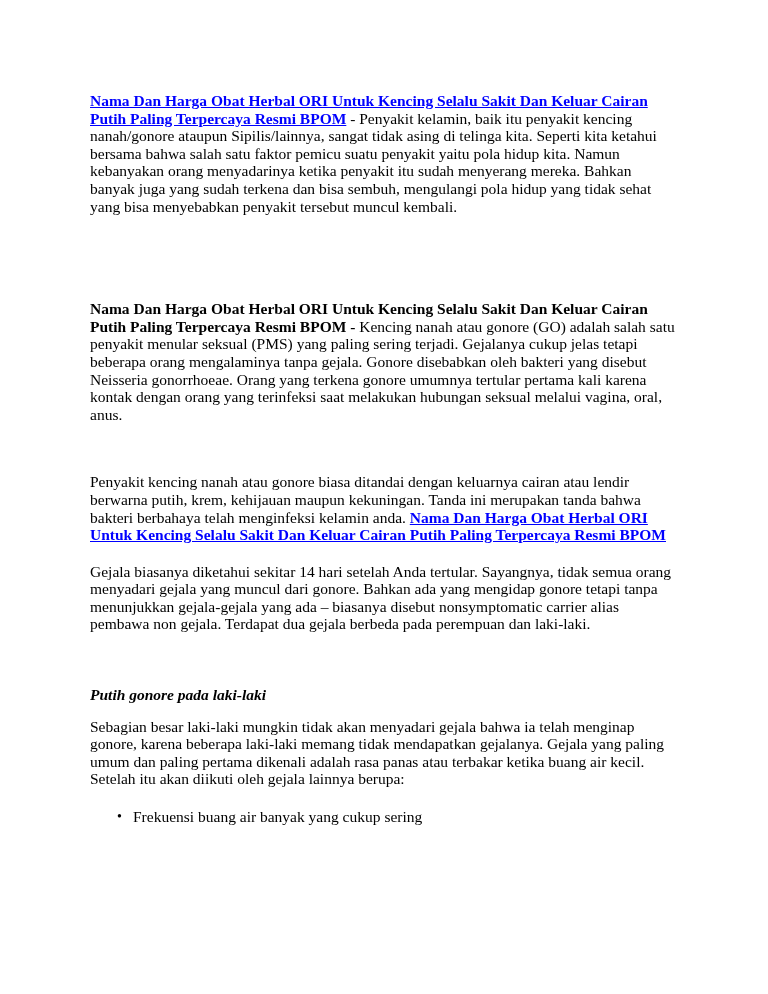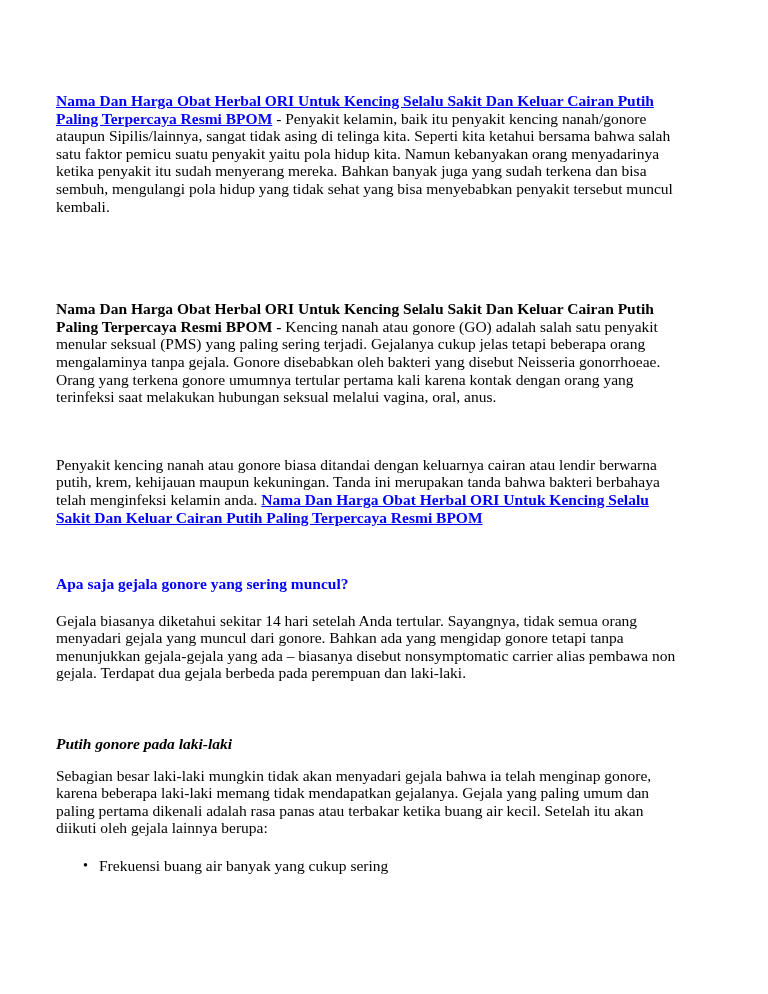--- a/index.html
+++ b/index.html
@@ -6,21 +6,21 @@
     margin: 0;
     padding: 0;
     background: #ffffff;
   }
   .page {
     position: relative;
     box-sizing: border-box;
     width: 768px;
     height: 994px;
     background: #ffffff;
-    padding: 92px 90px 0 56px;
+    padding: 92px 90px 0 90px;
     font-family: "Liberation Serif", "DejaVu Serif", serif;
     font-size: 15.5px;
     line-height: 17.6px;
     color: #000000;
     overflow: hidden;
   }
   .para {
     margin: 0;
     text-align: left;
     word-spacing: normal;
@@ -63,21 +63,20 @@
   }
 </style>
 </head>
 <body>
 
 <div class="page">
   <div id="doc-body">
       <div class="para" style="margin-top: 0px;"><span class="seg-link">Nama Dan Harga Obat Herbal ORI Untuk Kencing Selalu Sakit Dan Keluar Cairan Putih Paling Terpercaya Resmi BPOM</span><span class="seg-normal"> - Penyakit kelamin, baik itu penyakit kencing nanah/gonore ataupun Sipilis/lainnya, sangat tidak asing di telinga kita. Seperti kita ketahui bersama bahwa salah satu faktor pemicu suatu penyakit yaitu pola hidup kita. Namun kebanyakan orang menyadarinya ketika penyakit itu sudah menyerang mereka. Bahkan banyak juga yang sudah terkena dan bisa sembuh, mengulangi pola hidup yang tidak sehat yang bisa menyebabkan penyakit tersebut muncul kembali.</span></div>
       <div class="para" style="margin-top: 85px;"><span class="seg-bold">Nama Dan Harga Obat Herbal ORI Untuk Kencing Selalu Sakit Dan Keluar Cairan Putih Paling Terpercaya Resmi BPOM - </span><span class="seg-normal">Kencing nanah atau gonore (GO) adalah salah satu penyakit menular seksual (PMS) yang paling sering terjadi. Gejalanya cukup jelas tetapi beberapa orang mengalaminya tanpa gejala. Gonore disebabkan oleh bakteri yang disebut Neisseria gonorrhoeae. Orang yang terkena gonore umumnya tertular pertama kali karena kontak dengan orang yang terinfeksi saat melakukan hubungan seksual melalui vagina, oral, anus.</span></div>
       <div class="para" style="margin-top: 50px;"><span class="seg-normal">Penyakit kencing nanah atau gonore biasa ditandai dengan keluarnya cairan atau lendir berwarna putih, krem, kehijauan maupun kekuningan. Tanda ini merupakan tanda bahwa bakteri berbahaya telah menginfeksi kelamin anda. </span><span class="seg-link">Nama Dan Harga Obat Herbal ORI Untuk Kencing Selalu Sakit Dan Keluar Cairan Putih Paling Terpercaya Resmi BPOM</span></div>
-      <div class="para" style="margin-top: 49px;"><span class="seg-blue-bold">Apa saja gejala gonore yang sering muncul?</span></div>
       <div class="para" style="margin-top: 19px;"><span class="seg-normal">Gejala biasanya diketahui sekitar 14 hari setelah Anda tertular. Sayangnya, tidak semua orang menyadari gejala yang muncul dari gonore. Bahkan ada yang mengidap gonore tetapi tanpa menunjukkan gejala-gejala yang ada – biasanya disebut nonsymptomatic carrier alias pembawa non gejala. Terdapat dua gejala berbeda pada perempuan dan laki-laki.</span></div>
       <div class="para" style="margin-top: 53px;"><span class="seg-bold-italic">Putih gonore pada laki-laki</span></div>
       <div class="para" style="margin-top: 14px;"><span class="seg-normal">Sebagian besar laki-laki mungkin tidak akan menyadari gejala bahwa ia telah menginap gonore, karena beberapa laki-laki memang tidak mendapatkan gejalanya. Gejala yang paling umum dan paling pertama dikenali adalah rasa panas atau terbakar ketika buang air kecil. Setelah itu akan diikuti oleh gejala lainnya berupa:</span></div>
       <div class="para bullet-row" style="margin-top: 20px;">
         <span class="bullet-dot">•</span>
         <span class="bullet-text"><span class="seg-normal">Frekuensi buang air banyak yang cukup sering</span></span>
       </div>
     </div>
 </div>
 

